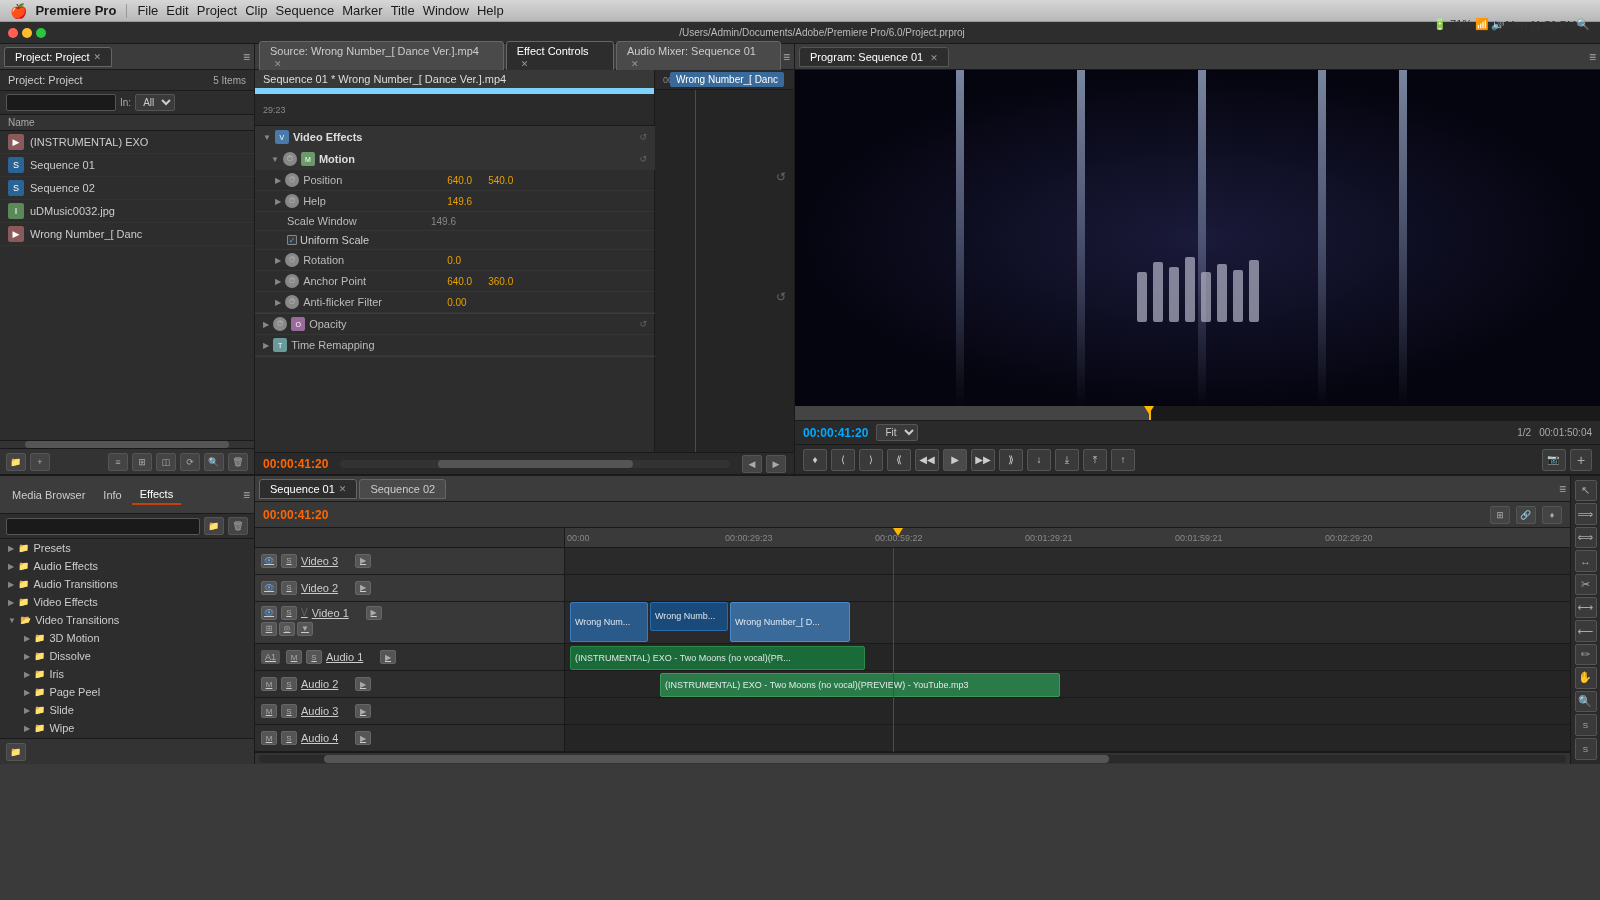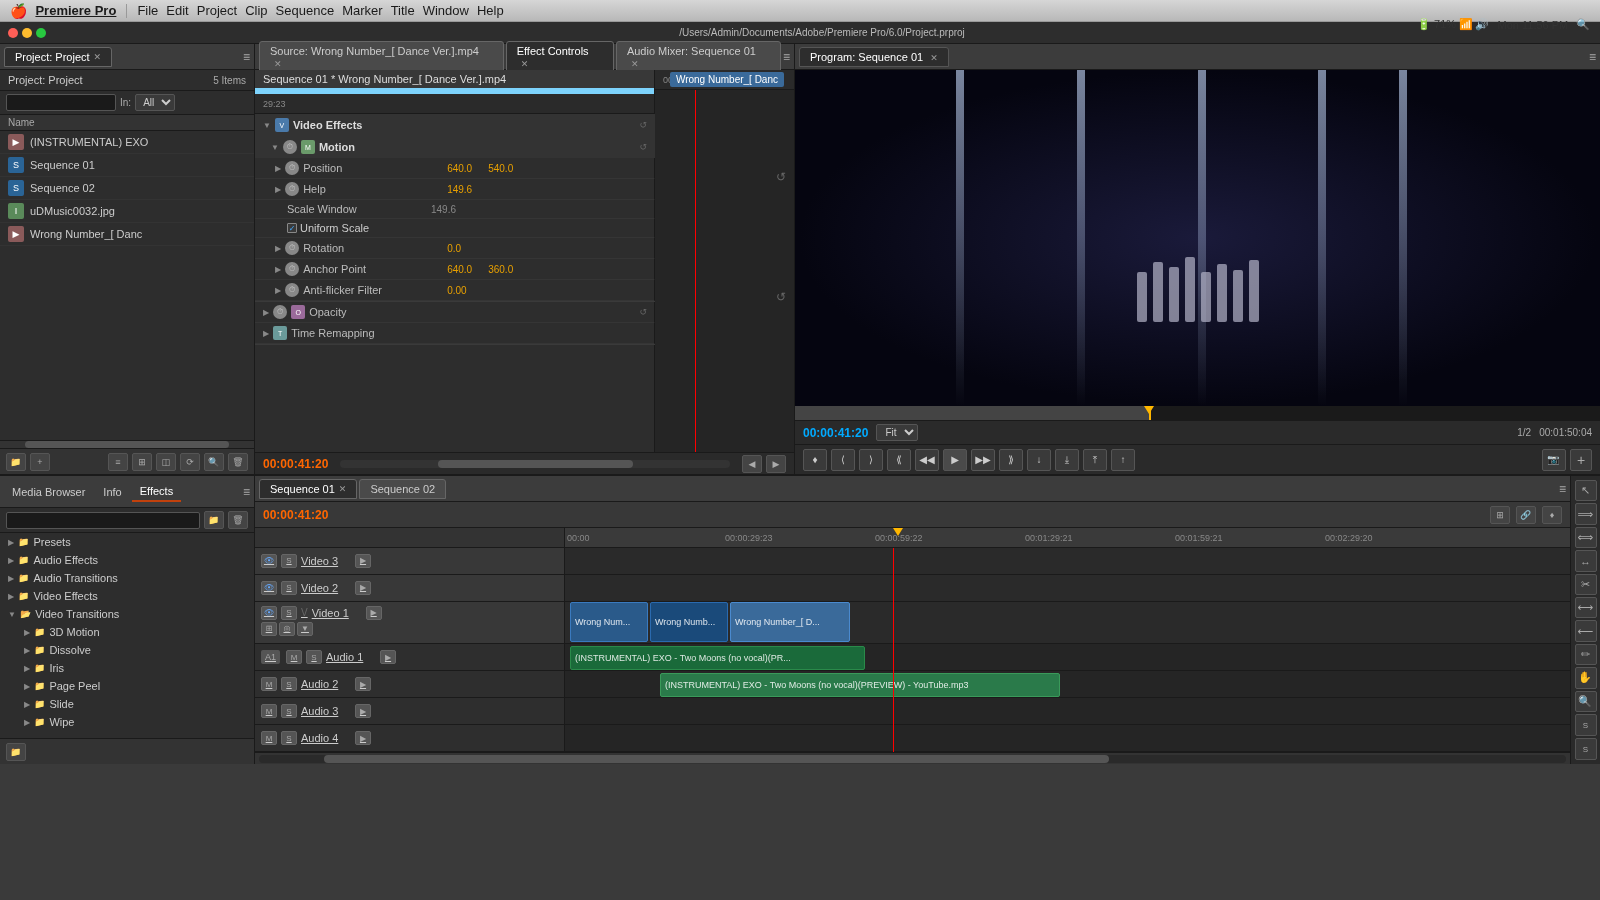--- a/index.html
+++ b/index.html
@@ -5,21 +5,21 @@
     * { box-sizing: border-box; margin: 0; padding: 0; }
     body { background: #1a1a1a; font-family: 'Helvetica Neue', Arial, sans-serif; font-size: 11px; color: #ccc; width: 1600px; height: 900px; overflow: hidden; }
 
     
     .macos-bar {
       height: 22px; background: linear-gradient(to bottom, #d6d6d6, #b8b8b8);
       display: flex; align-items: center; justify-content: space-between;
       padding: 0 10px; border-bottom: 1px solid #999;
     }
     .macos-bar-left { display: flex; align-items: center; gap: 8px; }
-    .macos-bar-right { display: flex; align-items: center; gap: 8px; font-size: 11px; color: #333; margin-top: 28px; }
+    .macos-bar-right { display: flex; align-items: center; font-size: 11px; color: #333; margin-top: 28px; }
 
     
     .app { height: 878px; display: flex; flex-direction: column; background: #3a3a3a; }
 
     
     .title-bar {
       height: 22px; background: #2d2d2d; display: flex; align-items: center;
       padding: 0 8px; border-bottom: 1px solid #1a1a1a; gap: 6px;
     }
     .title-bar-traffic { display: flex; gap: 4px; }
@@ -164,21 +164,21 @@
 
     
     .bottom-section { height: 290px; display: flex; border-top: 2px solid #1a1a1a; }
 
     
     .panel-fx {
       width: 255px; min-width: 255px; background: #2d2d2d;
       border-right: 1px solid #1a1a1a; display: flex; flex-direction: column;
     }
     .fx-tab-bar {
-      height: 32px; background: #3c3c3c; display: flex; align-items: center;
+      height: 38px; background: #3c3c3c; display: flex; align-items: center;
       border-bottom: 1px solid #1a1a1a; padding: 0 4px; gap: 2px;
     }
     .fx-tab { padding: 3px 8px; font-size: 11px; color: #ccc; cursor: pointer; }
     .fx-tab.active { color: #fff; border-bottom: 2px solid #c2410c; }
     .fx-search { display: flex; align-items: center; padding: 3px 6px; gap: 4px; border-bottom: 1px solid #1a1a1a; }
     .fx-search input { background: #1a1a1a; border: 1px solid #555; color: #ccc; padding: 2px 4px; font-size: 10px; flex: 1; border-radius: 2px; }
     .fx-search-btn { width: 20px; height: 18px; background: #444; border: 1px solid #555; border-radius: 2px; display: flex; align-items: center; justify-content: center; cursor: pointer; font-size: 9px; color: #aaa; }
 
     .fx-tree { flex: 1; overflow-y: auto; }
     .fx-item { display: flex; align-items: center; padding: 3px 8px; gap: 4px; cursor: pointer; }
@@ -238,21 +238,21 @@
 
     .checkbox-label { display: flex; align-items: center; gap: 3px; }
     .checkbox-box { width: 10px; height: 10px; border: 1px solid #888; border-radius: 1px; background: #3a3a3a; display: flex; align-items: center; justify-content: center; font-size: 8px; color: #4af; }
   </style>
 </head>
 <body>
 
 <div class="macos-bar">
   <div class="macos-bar-left">
     <span style="font-size:14px;">🍎</span>
-    <span class="menu-item" style="font-weight:bold;text-decoration:underline;">Premiere Pro</span>
+    <span class="menu-item" style="font-weight:bold;">Premiere Pro</span>
     <span class="separator"></span>
     <span class="menu-item">File</span>
     <span class="menu-item">Edit</span>
     <span class="menu-item">Project</span>
     <span class="menu-item">Clip</span>
     <span class="menu-item">Sequence</span>
     <span class="menu-item">Marker</span>
     <span class="menu-item">Title</span>
     <span class="menu-item">Window</span>
     <span class="menu-item">Help</span>
@@ -355,21 +355,21 @@
         </div>
         <span style="margin-left:auto; color:#aaa; font-size:12px;">≡</span>
       </div>
 
       <div style="display:flex; flex:1; min-height:0;">
 
         <div style="width:400px; display:flex; flex-direction:column; border-right:1px solid #1a1a1a;">
           <div class="ec-header">
             <span style="font-size:11px; color:#ddd;">Sequence 01 * Wrong Number_[ Dance Ver.].mp4</span>
           </div>
-          <div style="height:20px; background:#2a2a2a; display:flex; align-items:center; padding:0 8px; border-bottom:1px solid #1a1a1a;">
+          <div style="height:32px; background:#2a2a2a; display:flex; align-items:center; padding:0 8px; border-bottom:1px solid #1a1a1a;">
             <span style="font-size:9px; color:#888;">29:23</span>
           </div>
           <div class="ec-props">
 
             <div class="effect-section">
               <div class="effect-section-header">
                 <span class="triangle">▼</span>
                 <span class="prop-icon" style="background:#4a7aaa; font-size:7px; color:#fff; border-radius:2px;">V</span>
                 <span style="font-size:11px; color:#ddd; font-weight:600;">Video Effects</span>
                 <span class="reset-btn">↺</span>
@@ -723,21 +723,21 @@
                 <div style="display:flex; gap:2px;">
                   <div class="track-btn">⊞</div>
                   <div class="track-btn">◎</div>
                   <div class="track-btn">▼</div>
                 </div>
               </div>
               <div class="track-content">
                 <div class="track-clip clip-blue" style="left:5px; width:78px; height:40px;">
                   <span class="track-clip-label">Wrong Num...</span>
                 </div>
-                <div class="track-clip clip-blue2" style="left:85px; width:78px; height:40px;">
+                <div class="track-clip clip-blue2" style="left:85px; width:78px; height:29px;">
                   <span class="track-clip-label">Wrong Numb...</span>
                 </div>
                 <div class="track-clip clip-blue3" style="left:165px; width:120px; height:40px;">
                   <span class="track-clip-label">Wrong Number_[ D...</span>
                 </div>
               </div>
             </div>
 
             <div class="track-row">
               <div class="track-label audio-track" style="background:#2e2e2e;">

